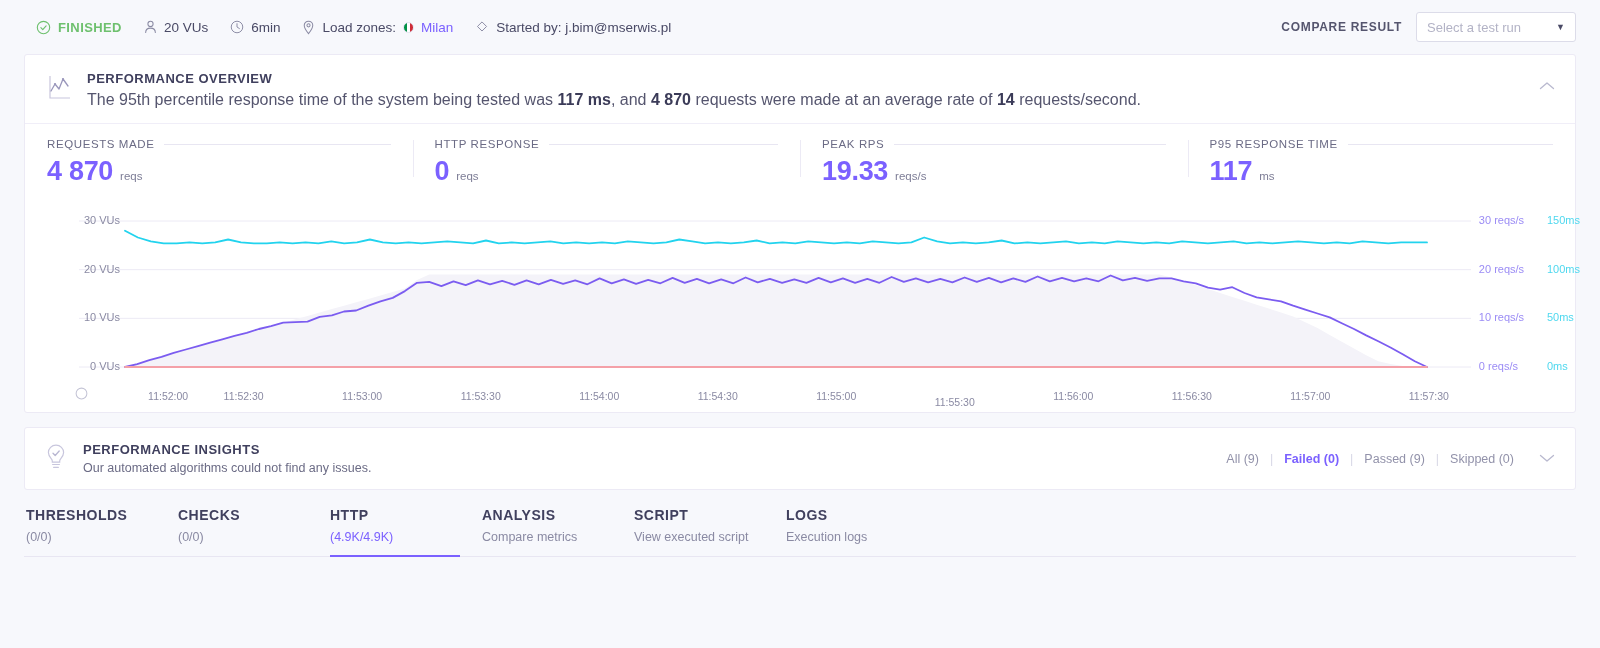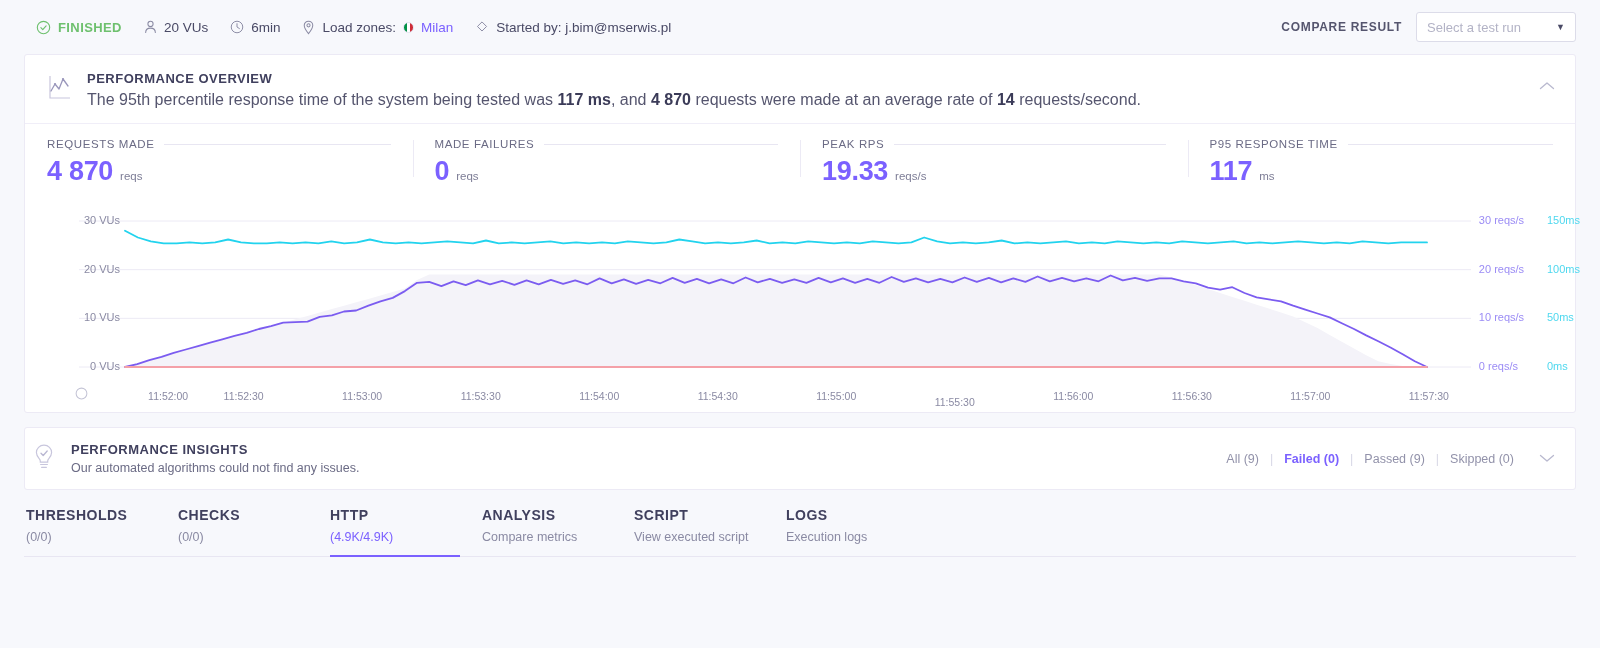--- a/index.html
+++ b/index.html
@@ -110,21 +110,21 @@
   }
   .switch .knob {
     position: absolute; left: 1px; top: 1px; width: 19px; height: 19px;
     border-radius: 50%; background: #7b61ff;
   }
   .rule-short { width: 36px; height: 1px; background: #e8e6f2; }
 
   
   .insights-card {
     margin: 14px 24px 0 24px; background: #fff; border: 1px solid #eceaf5; border-radius: 3px;
-    display: flex; align-items: center; padding: 14px 20px 14px 6px;
+    display: flex; align-items: center; padding: 14px 20px 14px 18px;
   }
   .insights-icon { margin-right: 14px; }
   .insights-title { font-size: 13px; font-weight: 700; letter-spacing: .5px; color: #40405e; }
   .insights-sub { font-size: 12.5px; color: #6b6b85; margin-top: 4px; }
   .insights-filters { margin-left: auto; display: flex; align-items: center; gap: 11px; font-size: 12.5px; }
   .filter { color: #9292aa; cursor: pointer; }
   .filter.active { color: #7b61ff; font-weight: 700; }
   .sep { color: #d8d8e6; }
   .insights-caret { color: #b9b9cf; margin-left: 14px; cursor: pointer; }
 
@@ -238,21 +238,21 @@
         <span class="metric-name">REQUESTS MADE</span>
         <span class="metric-rule"></span>
       </div>
       <div class="metric-val">
         <span class="metric-num">4 870</span>
         <span class="metric-unit">reqs</span>
       </div>
     </div>
     <div class="metric">
       <div class="metric-head">
-        <span class="metric-name">MADE FAILURES</span>
+        <span class="metric-name">HTTP RESPONSE</span>
         <span class="metric-rule"></span>
       </div>
       <div class="metric-val">
         <span class="metric-num">0</span>
         <span class="metric-unit">reqs</span>
       </div>
     </div>
     <div class="metric">
       <div class="metric-head">
         <span class="metric-name">PEAK RPS</span>

